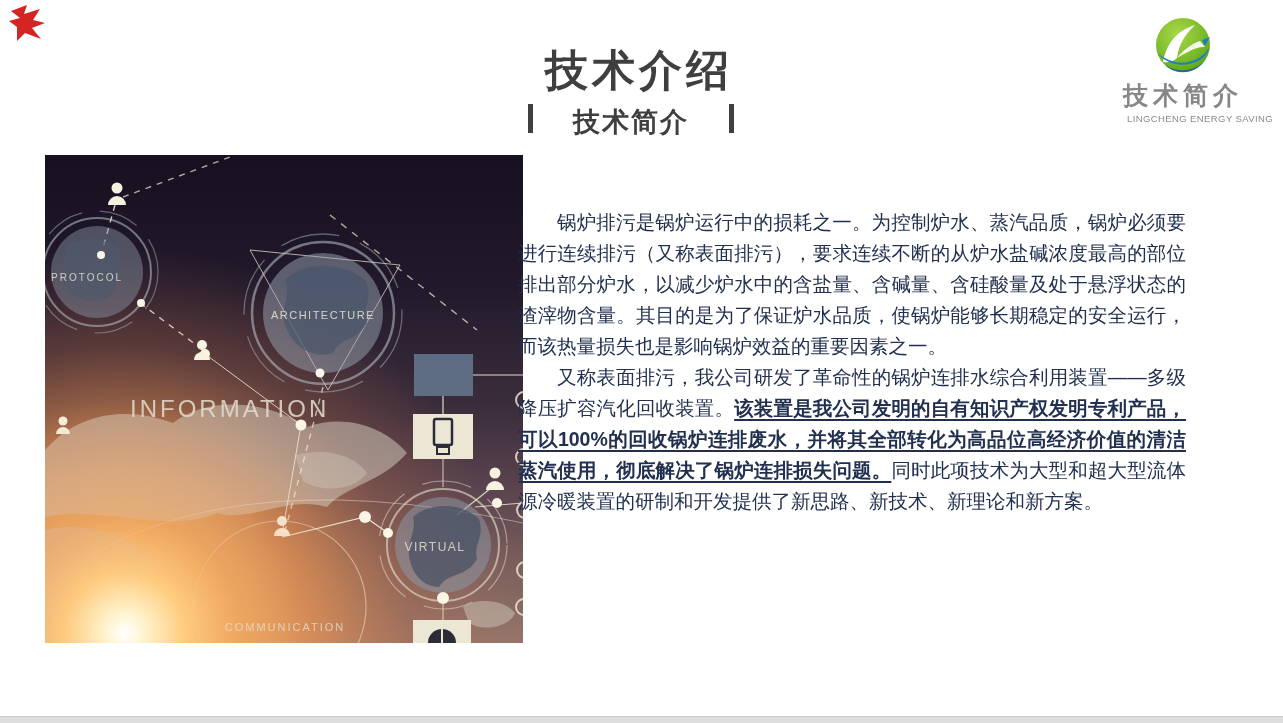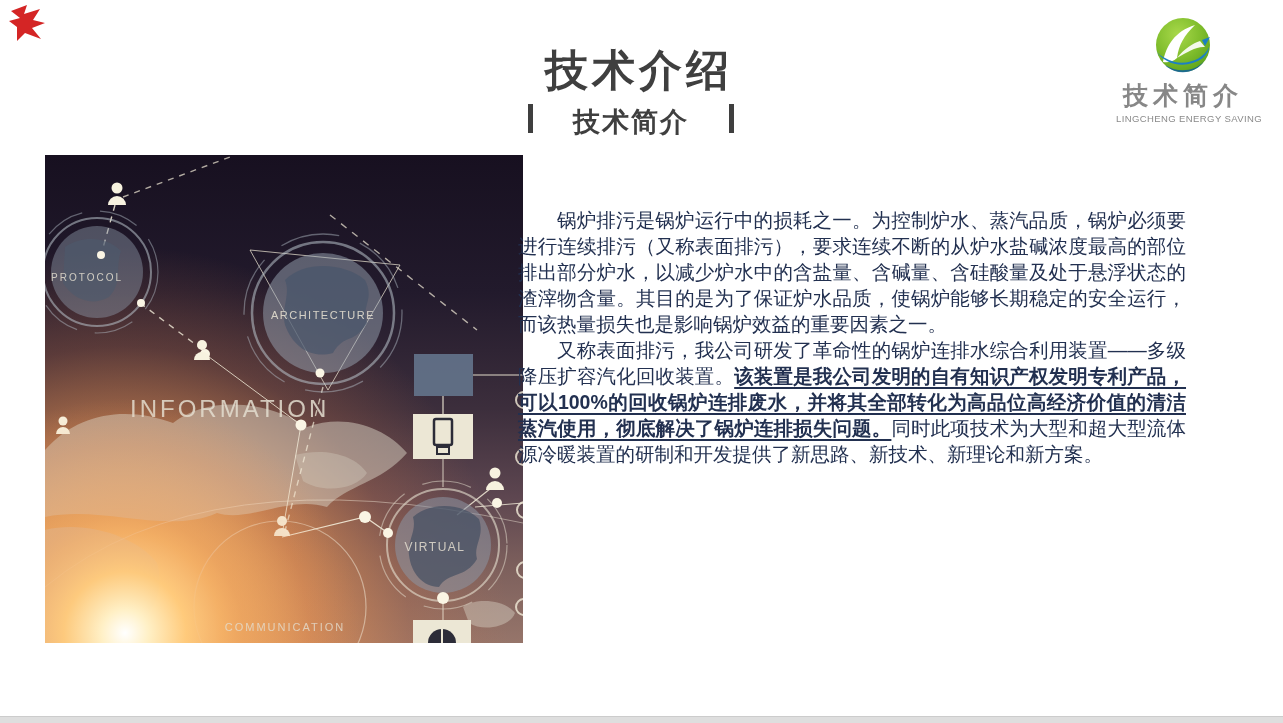--- a/index.html
+++ b/index.html
@@ -18,35 +18,35 @@
   .sub-bar{width:5px;height:29px;background:#3f3f3f;}
   .sub-text{flex:1;text-align:center;font-size:27px;font-weight:bold;color:#3f3f3f;
             letter-spacing:2px;}
 
   
   .logo{position:absolute;left:1116px;top:16px;width:134px;text-align:center;}
   .logo-mark{width:60px;height:60px;margin:0 auto;display:block;}
   .logo-name{font-size:25px;font-weight:bold;color:#878787;letter-spacing:5px;
              margin-top:3px;white-space:nowrap;}
   .logo-tagline{font-size:9.5px;color:#8a8a8a;letter-spacing:0.4px;margin-top:1px;
-                white-space:nowrap;}
+                white-space:nowrap;margin-left:11px;}
 
   
   .photo{position:absolute;left:0;top:155px;width:478px;height:488px;overflow:hidden;
     background:
       radial-gradient(circle at 16% 98%, #ffffff 0%, #ffeec2 7%, rgba(255,196,110,0.95) 16%,
                       rgba(240,150,80,0.65) 30%, rgba(190,110,70,0.30) 46%, rgba(0,0,0,0) 62%),
       linear-gradient(180deg, #171020 0%, #221a2c 28%, #3c2e3c 52%, #5d4650 70%,
                       #7c5f5c 84%, #96756a 100%); margin-left: 45px;}
   .photo svg{position:absolute;left:0;top:0;}
   .ph-label{fill:#e4ded0;font-family:"Liberation Sans",sans-serif;}
 
   
   .bodytext{position:absolute;left:518px;top:207px;width:668px;font-size:19.5px;
-            line-height:26px;color:#223050;text-align:justify;}
+            line-height:31px;color:#223050;text-align:justify;}
   .bodytext p{margin:0;text-indent:2em;}
   .emphasis{font-weight:bold;text-decoration:underline;text-decoration-thickness:2px;
             text-underline-offset:4px;}
 
   
   .bottombar{position:absolute;left:0;bottom:0;width:100%;height:6px;background:#dedede;
              border-top:1px solid #cccccc;}
 </style>
 </head>
 <body>

